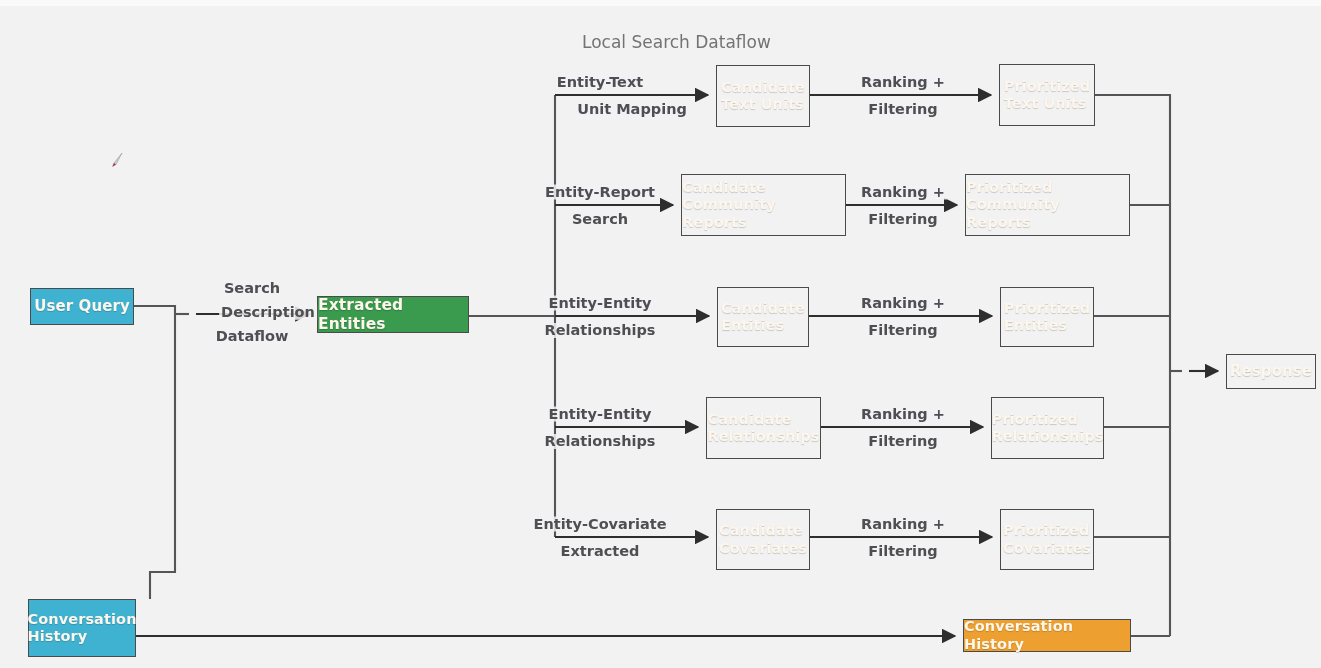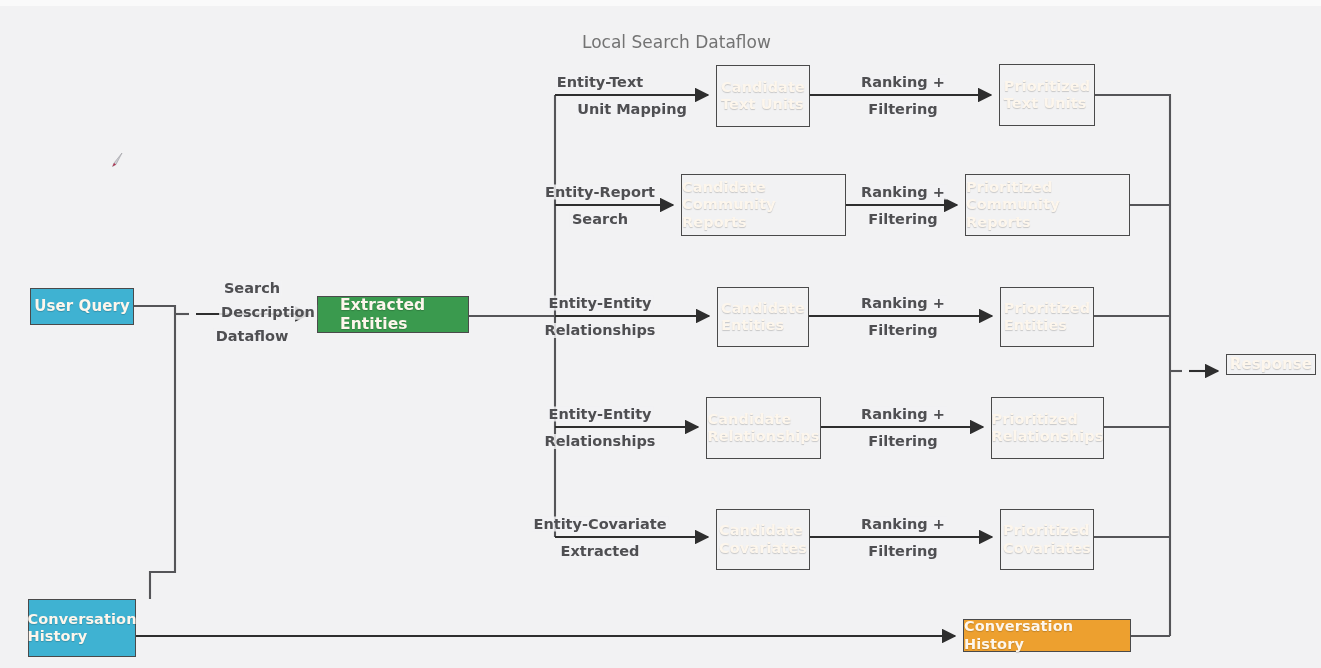--- a/index.html
+++ b/index.html
@@ -84,21 +84,21 @@
 
   <div id="nodes-layer">
       <div class="node n-query" style="left: 30px; top: 288px; width: 104px; height: 37px; font-size: 15px;">
         <span style="white-space: pre-line;">User Query</span>
       </div>
       <div class="node n-query" style="left: 28px; top: 599px; width: 108px; height: 58px; font-size: 14.5px;">
         <span style="white-space: pre-line;">Conversation
 History</span>
       </div>
       <div class="node n-entities" style="left: 317px; top: 296px; width: 152px; height: 37px; font-size: 15.5px;">
-        <span style="white-space: pre-line; padding-left: 22px;">Extracted Entities</span>
+        <span style="white-space: pre-line;">Extracted Entities</span>
       </div>
       <div class="node n-candidate" style="left: 716px; top: 65px; width: 94px; height: 62px; font-size: 14.5px;">
         <span style="white-space: pre-line;">Candidate
 Text Units</span>
       </div>
       <div class="node n-candidate" style="left: 681px; top: 174px; width: 165px; height: 62px; font-size: 14.5px;">
         <span style="white-space: pre-line;">Candidate
 Community Reports</span>
       </div>
       <div class="node n-candidate" style="left: 717px; top: 287px; width: 92px; height: 60px; font-size: 14.5px;">
@@ -129,21 +129,21 @@
         <span style="white-space: pre-line;">Prioritized
 Relationships</span>
       </div>
       <div class="node n-prioritized" style="left: 1000px; top: 509px; width: 94px; height: 61px; font-size: 14.5px;">
         <span style="white-space: pre-line;">Prioritized
 Covariates</span>
       </div>
       <div class="node n-convo-out" style="left: 963px; top: 619px; width: 168px; height: 33px; font-size: 14.5px;">
         <span style="white-space: pre-line;">Conversation History</span>
       </div>
-      <div class="node n-response" style="left: 1226px; top: 354px; width: 90px; height: 21px; font-size: 15px;">
+      <div class="node n-response" style="left: 1226px; top: 354px; width: 90px; height: 35px; font-size: 15px;">
         <span style="white-space: pre-line;">Response</span>
       </div>
     </div>
   <div id="labels-layer">
       <div class="edge-label" style="left: 252px; top: 288px; transform: translate(-50%, -50%);">Search</div>
       <div class="edge-label" style="left: 268px; top: 312px; transform: translate(-50%, -50%);">Description</div>
       <div class="edge-label" style="left: 252px; top: 336px; transform: translate(-50%, -50%);">Dataflow</div>
       <div class="edge-label el-above" style="left: 600px; top: 89px;">Entity-Text</div>
       <div class="edge-label el-below" style="left: 632px; top: 102px;">Unit Mapping</div>
       <div class="edge-label el-above" style="left: 600px; top: 199px;">Entity-Report</div>

